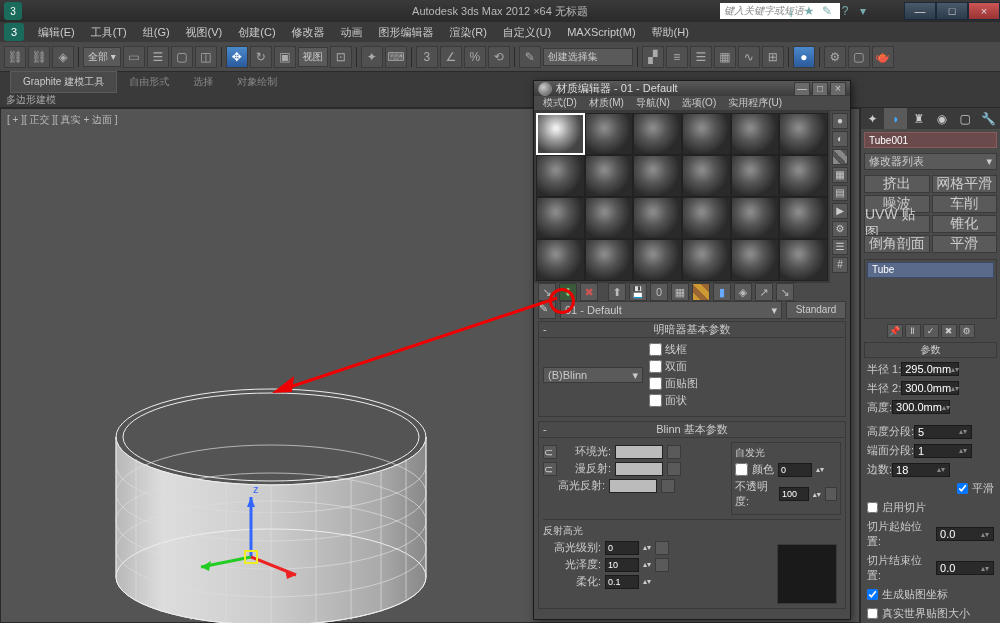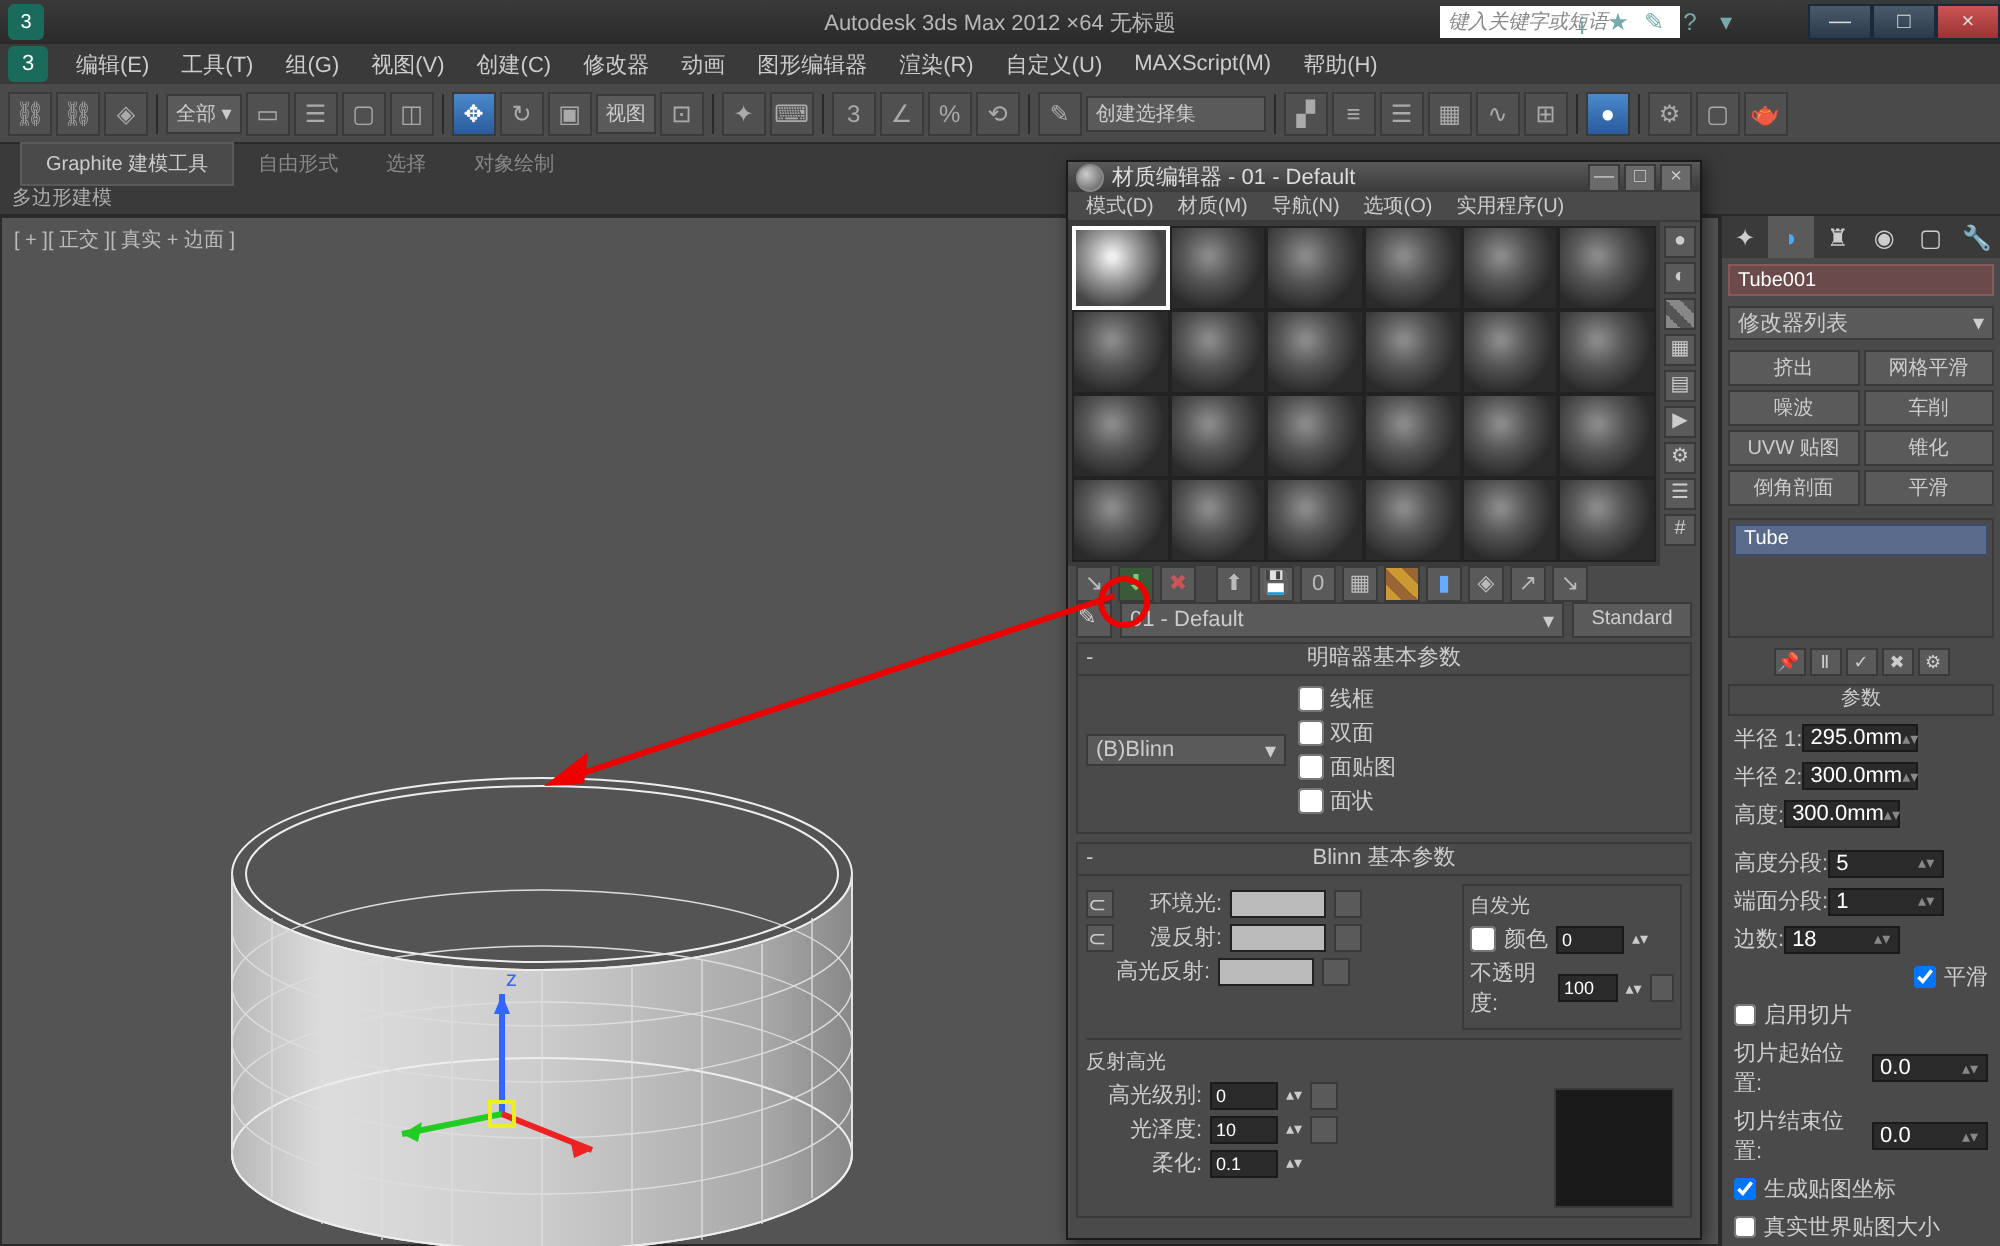--- a/index.html
+++ b/index.html
@@ -29,21 +29,21 @@
 .main-area{position:absolute;top:108px;left:0;right:0;bottom:0;display:flex}
 .viewport{flex:1;background:#545454;border:1px solid #2a2a2a;position:relative}
 .vp-label{position:absolute;top:4px;left:6px;color:#bbb;font-size:10px}
 .command-panel{width:140px;background:#4a4a4a;border-left:1px solid #2a2a2a;display:flex;flex-direction:column}
 .cp-tabs{height:24px;display:flex;background:#3a3a3a}
 .cp-tabs .cpt{flex:1;display:flex;align-items:center;justify-content:center;font-size:12px}
 .cp-tabs .cpt.active{background:#5a5a5a}
 .cp-name{height:18px;background:#6a4a4a;border:1px solid #8a5a5a;margin:3px;padding:0 4px;display:flex;align-items:center;color:#fff;font-size:10px}
 .cp-drop{height:18px;background:#5a5a5a;border:1px solid #3a3a3a;margin:2px 3px;padding:0 4px;display:flex;align-items:center;justify-content:space-between;font-size:10px}
 .cp-btn-grid{display:grid;grid-template-columns:1fr 1fr;gap:2px;padding:3px}
-.cp-btn-grid .cpb{height:18px;background:#5a5a5a;border:1px solid #3a3a3a;display:flex;align-items:center;justify-content:center;font-size:10px;color:#ccc}
+.cp-btn-grid .cpb{height:18px;background:#5a5a5a;border:1px solid #3a3a3a;display:flex;align-items:center;justify-content:center;font-size:14px;color:#ccc}
 .cp-stack{height:68px;margin:3px;border:1px solid #3a3a3a;background:#4a4a4a}
 .cp-stack .stack-item{height:16px;background:#5a6a8a;border:1px solid #3a4a6a;margin:2px;padding:0 4px;font-size:10px;line-height:14px;color:#fff}
 .cp-nav-icons{height:18px;display:flex;justify-content:center;gap:2px;padding:2px}
 .cp-nav-icons span{width:16px;height:14px;background:#5a5a5a;border:1px solid #3a3a3a;text-align:center;font-size:9px;line-height:12px}
 .cp-rollout-title{height:16px;background:#4a4a4a;border:1px solid #3a3a3a;text-align:center;font-size:10px;line-height:14px;margin:2px 3px}
 .cp-param{display:flex;align-items:center;padding:2px 6px;font-size:10px}
 .cp-param .spinner{width:58px;height:14px;background:#2a2a2a;border:1px solid #1a1a1a;color:#fff;padding:0 3px;display:flex;align-items:center;justify-content:space-between}
 .cp-param .spinner .sp-arr{width:10px;font-size:8px;color:#888;text-align:center}
 .cp-check{display:flex;align-items:center;padding:2px 6px;font-size:10px;gap:4px}
 .cp-check input{width:11px;height:11px}

